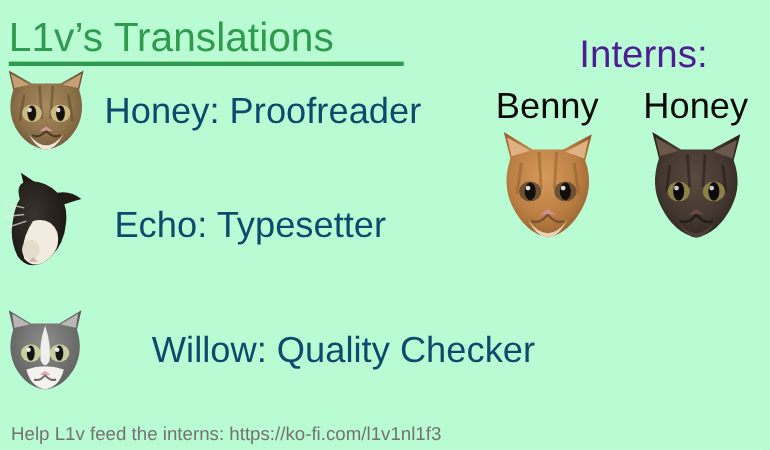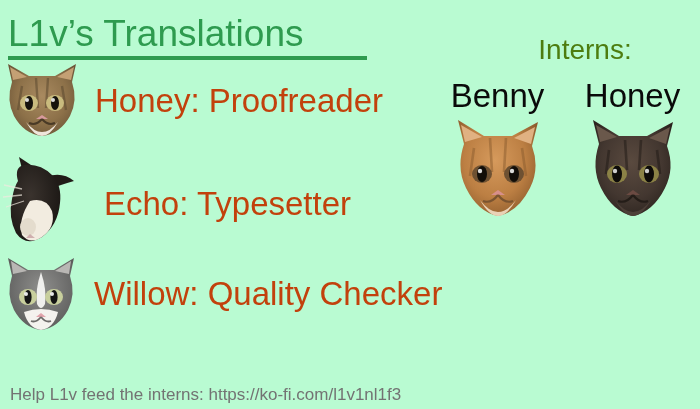--- a/index.html
+++ b/index.html
@@ -43,41 +43,41 @@
     display: flex;
     align-items: center;
   }
   .credit-portrait {
     flex: 0 0 auto;
     display: block;
   }
   .credit-label {
     font-size: 33px;
     line-height: 36px;
-    color: #c2410c;
+    color: #0c4a6e;
     white-space: nowrap;
   }
   #credit-row-honey  { left: 2px;  top: 62px;  }
   #credit-row-honey  .credit-label { margin-left: 13px; }
   #credit-row-echo   { left: 0px;  top: 155px; text-align: right; }
   #credit-row-echo   .credit-label { margin-left: 22px; }
-  #credit-row-willow { left: 2px;  top: 256px; }
+  #credit-row-willow { left: 2px;  top: 280px; gap: 44px; }
   #credit-row-willow .credit-label { margin-left: 14px; }
 
   
   #interns-section {
     position: absolute;
     left: 430px;
     top: 32px;
     width: 270px;
   }
   #interns-heading {
-    font-size: 28px;
+    font-size: 35px;
     line-height: 36px;
-    color: #4d7c0f;
+    color: #4c1d95;
     text-align: center;
     margin-left: 40px;
   }
   #interns-grid {
     display: flex;
     margin-top: 10px;
   }
   .intern-card {
     flex: 1 1 0;
     display: flex;

